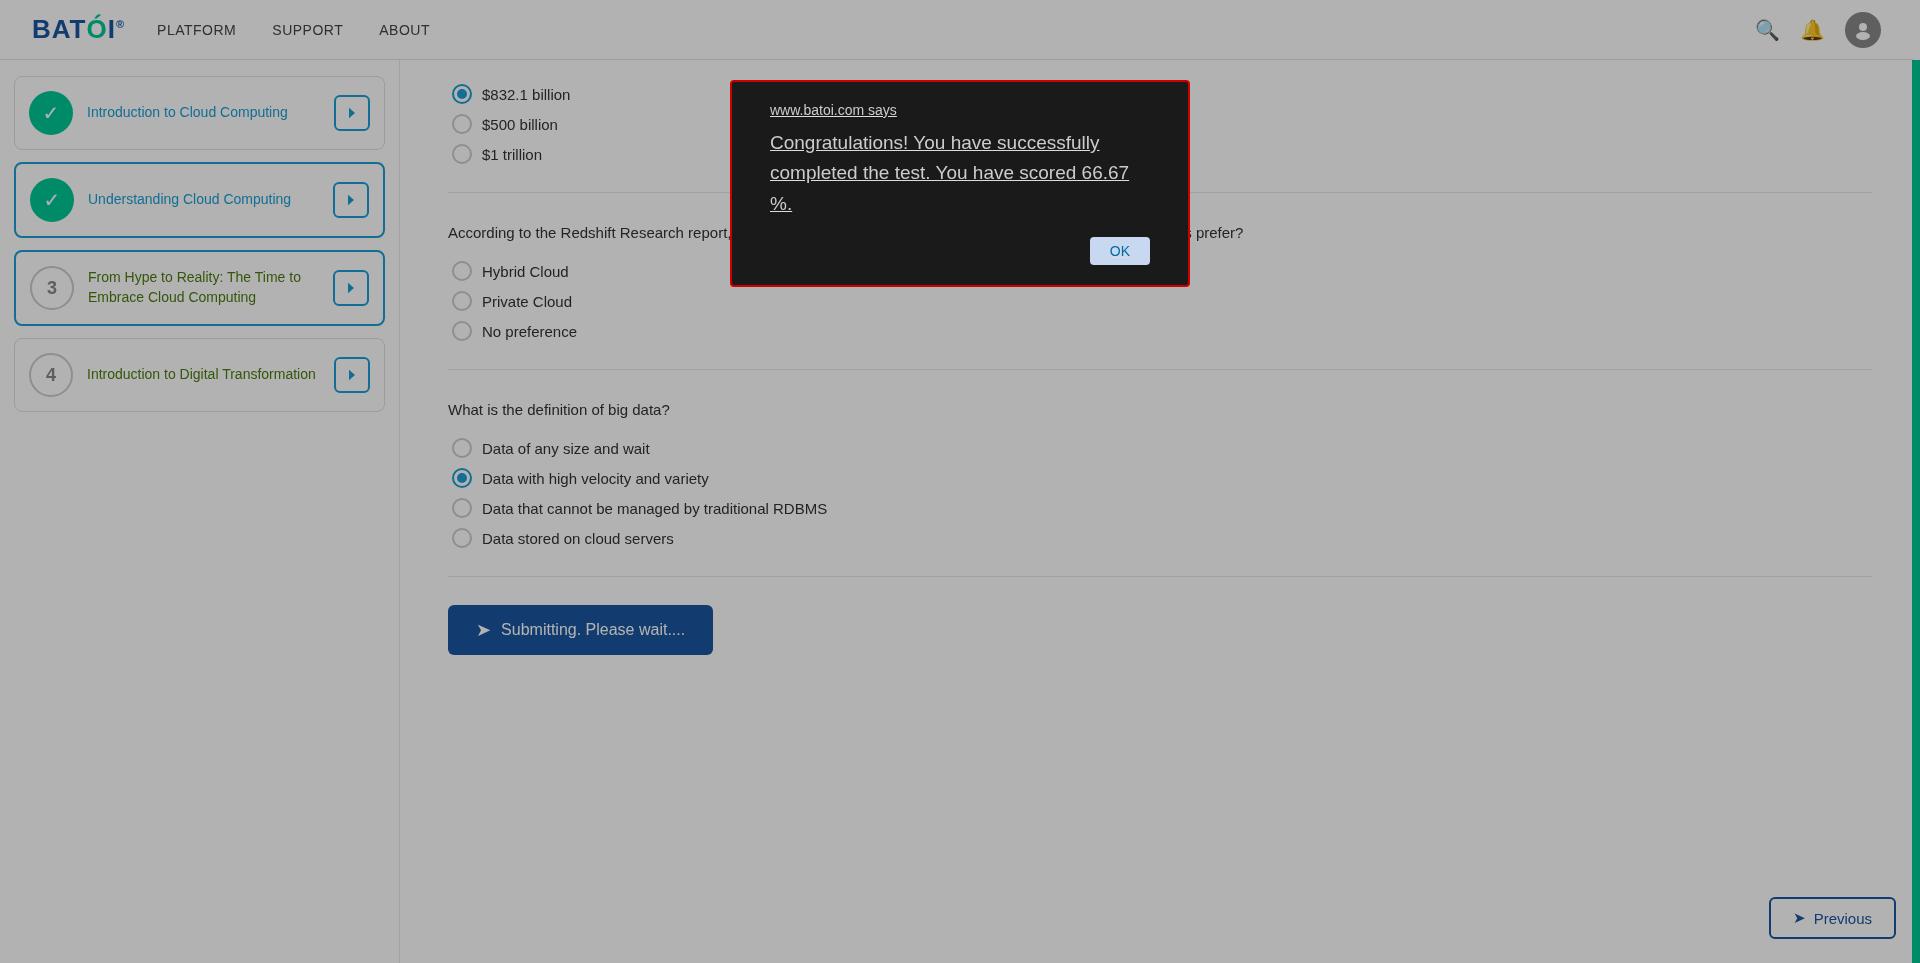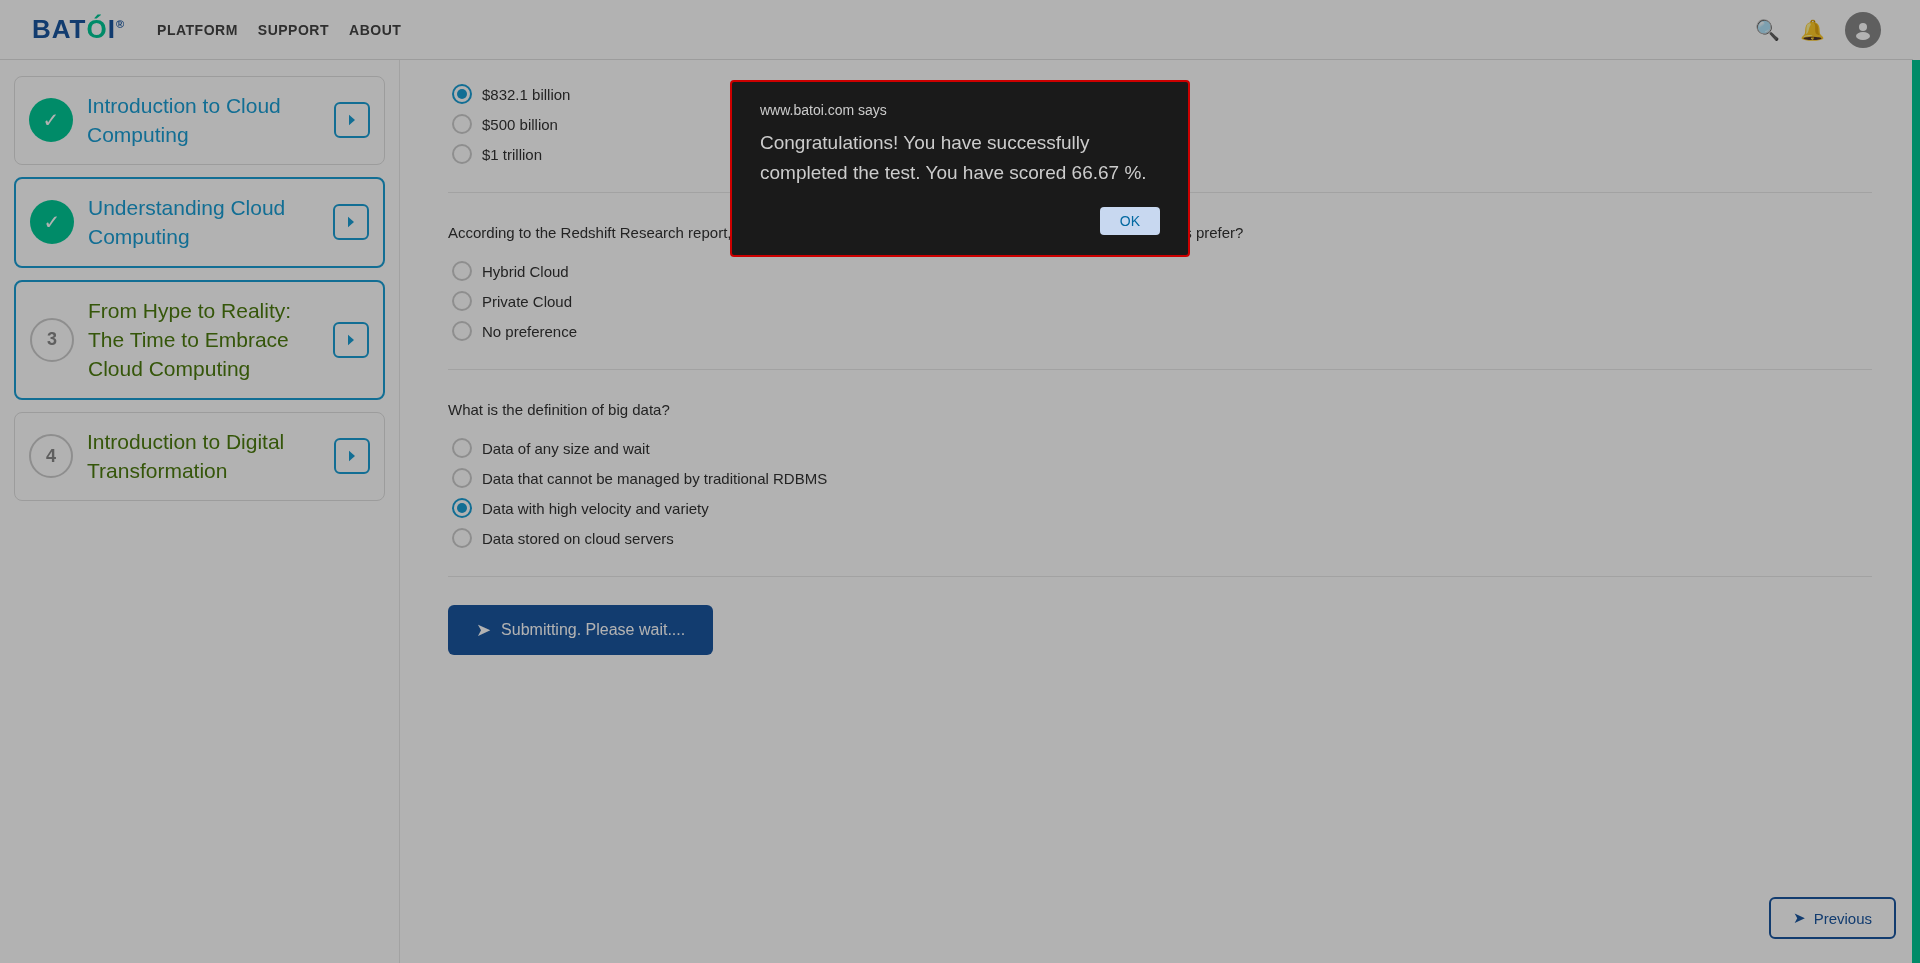--- a/index.html
+++ b/index.html
@@ -8,21 +8,21 @@
     
     .navbar {
       display: flex; align-items: center; justify-content: space-between;
       padding: 0 32px; height: 60px; background: #fff;
       border-bottom: 1px solid #e0e0e0; position: fixed; top: 0; left: 0; right: 7px; z-index: 100;
     }
     .navbar-left { display: flex; align-items: center; gap: 32px; }
     .logo { display: flex; align-items: center; }
     .logo-text { font-size: 26px; font-weight: 900; color: #1a56a0; letter-spacing: 1px; }
     .logo-dot { color: #00c896; }
-    .nav-links { display: flex; gap: 20px; font-weight: bold; }
+    .nav-links { display: flex; gap: 36px; }
     .nav-link { font-size: 14px; color: #444; text-decoration: none; letter-spacing: 0.5px; cursor: pointer; }
     .navbar-right { display: flex; align-items: center; gap: 20px; }
     .nav-icon { font-size: 20px; color: #666; cursor: pointer; }
     .avatar { width: 36px; height: 36px; border-radius: 50%; background: #888; display: flex; align-items: center; justify-content: center; color: #fff; font-size: 16px; cursor: pointer; }
 
     
     .main-layout { display: flex; padding-top: 60px; min-height: 963px; }
 
     
     .sidebar { width: 400px; min-width: 400px; background: #fff; border-right: 1px solid #e8e8e8; padding: 16px 14px; }
@@ -33,21 +33,21 @@
     }
     .sidebar-item.active { border: 2px solid #1a9ed4; }
     .sidebar-item-icon {
       width: 44px; height: 44px; border-radius: 50%; background: #00c896;
       display: flex; align-items: center; justify-content: center; flex-shrink: 0;
     }
     .sidebar-item-icon.number {
       background: #fff; border: 2px solid #ccc; color: #888; font-size: 18px; font-weight: bold;
     }
     .sidebar-item-check { color: #fff; font-size: 20px; }
-    .sidebar-item-title { flex: 1; color: #1a9ed4; font-size: 21px; font-weight: 500; line-height: 1.4; }
+    .sidebar-item-title { flex: 1; color: #1a9ed4; font-size: 14px; font-weight: 500; line-height: 1.4; }
     .sidebar-item-title.grey { color: #4d7c0f; }
     .sidebar-item-btn {
       width: 36px; height: 36px; border: 2px solid #1a9ed4; border-radius: 6px;
       display: flex; align-items: center; justify-content: center; cursor: pointer; flex-shrink: 0;
       background: #fff;
     }
     .sidebar-item-btn svg { width: 18px; height: 18px; fill: #1a9ed4; }
 
     
     .content { flex: 1; padding: 24px 48px 100px 48px; position: relative; }
@@ -83,22 +83,22 @@
     
     .green-bar { position: fixed; right: 0; top: 60px; bottom: 0; width: 8px; background: #00c896; }
 
     
     .modal-overlay {
       position: fixed; top: 0; left: 0; right: 0; bottom: 0;
       background: rgba(0,0,0,0.3); z-index: 200; display: flex; align-items: flex-start; justify-content: center;
     }
     .modal {
       margin-top: 80px; background: #1a1a1a; color: #ddd;
-      border: 2px solid #cc0000; border-radius: 4px; padding: 20px 28px;
-      min-width: 380px; max-width: 460px; position: relative;
+      border: 2px solid #cc0000; border-radius: 4px; padding: 20px 38px;
+      min-width: 380px; max-width: 460px; position: relative; text-decoration: underline;
     }
     .modal-title { font-size: 14px; color: #ccc; margin-bottom: 10px; }
     .modal-body { font-size: 19px; color: #ccc; line-height: 1.6; margin-bottom: 18px; }
     .modal-footer { display: flex; justify-content: flex-end; }
     .modal-ok-btn {
       background: #c8d8f0; color: #0369a1; border: none; border-radius: 4px;
       padding: 6px 20px; font-size: 14px; cursor: pointer;
     }
   </style>
 </head>
@@ -223,28 +223,28 @@
     </div>
 
     <div class="question-block">
       <p class="question-text">What is the definition of big data?</p>
       <div class="options-list">
         <label class="option-item">
           <div class="radio-outer"></div>
           <span>Data of any size and wait</span>
         </label>
         <label class="option-item">
-          <div class="radio-outer"></div>
-          <span>Data that cannot be managed by traditional RDBMS</span>
-        </label>
-        <label class="option-item">
           <div class="radio-outer selected">
               <div class="radio-inner"></div>
             </div>
           <span>Data with high velocity and variety</span>
+        </label>
+        <label class="option-item">
+          <div class="radio-outer"></div>
+          <span>Data that cannot be managed by traditional RDBMS</span>
         </label>
         <label class="option-item">
           <div class="radio-outer"></div>
           <span>Data stored on cloud servers</span>
         </label>
       </div>
     </div>
 
     <button class="submit-btn">
       <span class="submit-btn-icon">➤</span>

